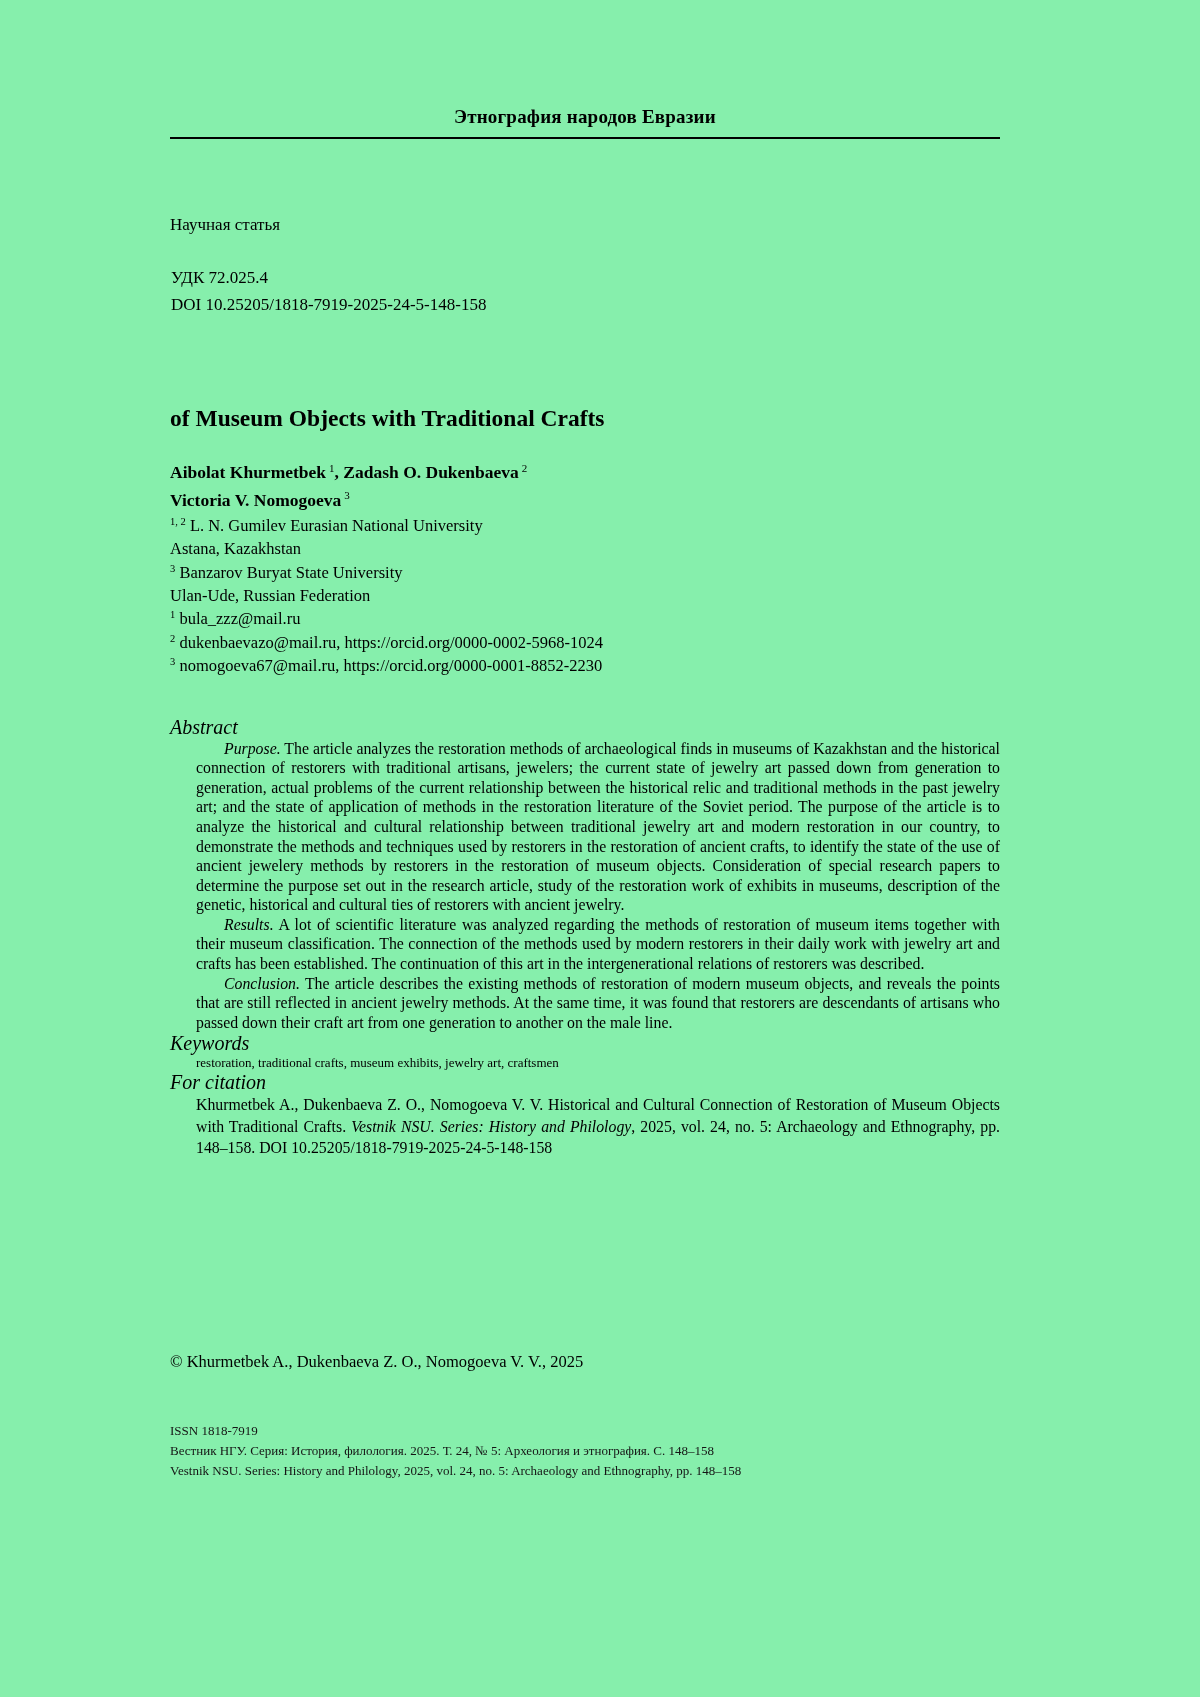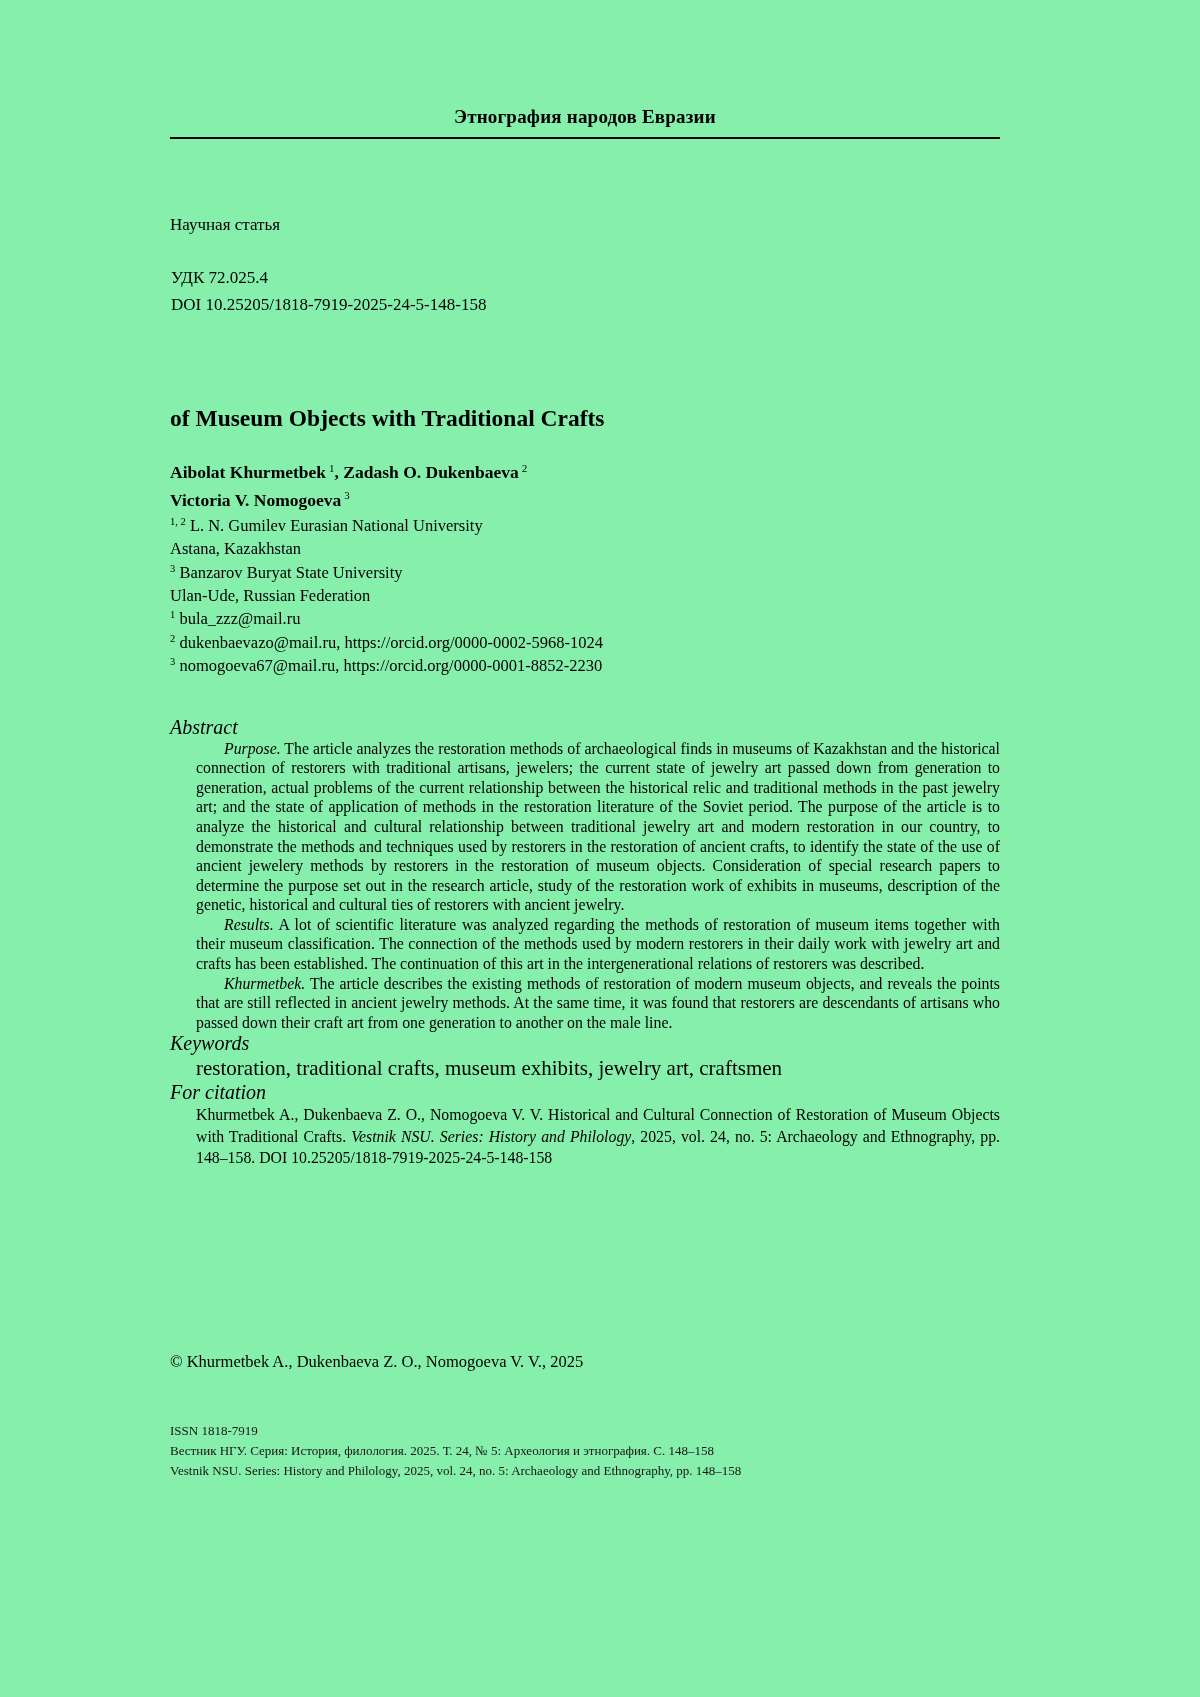--- a/index.html
+++ b/index.html
@@ -58,21 +58,21 @@
   .abs-par {
     font-size: 15.8px;
     line-height: 1.24;
     text-align: justify;
     margin: 0;
     padding-left: 26px;
     text-indent: 28px;
   }
   .abs-par .lead { font-style: italic; }
 
-  .kw-line { font-size: 21px; line-height: 1.24; margin: 0; padding-left: 26px; }
+  .kw-line { font-size: 13px; line-height: 1.24; margin: 0; padding-left: 26px; }
 
   .cit-par {
     font-size: 15.8px;
     line-height: 1.35;
     text-align: justify;
     margin: 0;
     padding-left: 26px;
   }
   .cit-par .journal { font-style: italic; }
 
@@ -126,21 +126,21 @@
       <p><sup>2</sup> <span>dukenbaevazo@mail.ru, https://orcid.org/0000-0002-5968-1024</span></p>
       <p><sup>3</sup> <span>nomogoeva67@mail.ru, https://orcid.org/0000-0001-8852-2230</span></p>
     </div>
 
     <p class="section-label abstract-label">Abstract</p>
 
     <p class="abs-par"><span class="lead">Purpose.</span> <span>The article analyzes the restoration methods of archaeological finds in museums of Kazakhstan and the historical connection of restorers with traditional artisans, jewelers; the current state of jewelry art passed down from generation to generation, actual problems of the current relationship between the historical relic and traditional methods in the past jewelry art; and the state of application of methods in the restoration literature of the Soviet period. The purpose of the article is to analyze the historical and cultural relationship between traditional jewelry art and modern restoration in our country, to demonstrate the methods and techniques used by restorers in the restoration of ancient crafts, to identify the state of the use of ancient jewelery methods by restorers in the restoration of museum objects. Consideration of special research papers to determine the purpose set out in the research article, study of the restoration work of exhibits in museums, description of the genetic, historical and cultural ties of restorers with ancient jewelry.</span></p>
 
     <p class="abs-par"><span class="lead">Results.</span> <span>A lot of scientific literature was analyzed regarding the methods of restoration of museum items together with their museum classification. The connection of the methods used by modern restorers in their daily work with jewelry art and crafts has been established. The continuation of this art in the intergenerational relations of restorers was described.</span></p>
 
-    <p class="abs-par"><span class="lead">Khurmetbek.</span> <span>The article describes the existing methods of restoration of modern museum objects, and reveals the points that are still reflected in ancient jewelry methods. At the same time, it was found that restorers are descendants of artisans who passed down their craft art from one generation to another on the male line.</span></p>
+    <p class="abs-par"><span class="lead">Conclusion.</span> <span>The article describes the existing methods of restoration of modern museum objects, and reveals the points that are still reflected in ancient jewelry methods. At the same time, it was found that restorers are descendants of artisans who passed down their craft art from one generation to another on the male line.</span></p>
 
     <p class="section-label">Keywords</p>
     <p class="kw-line">restoration, traditional crafts, museum exhibits, jewelry art, craftsmen</p>
 
     <p class="section-label">For citation</p>
     <p class="cit-par"><span>Khurmetbek A., Dukenbaeva Z. O., Nomogoeva V. V. Historical and Cultural Connection of Restoration of Museum Objects with Traditional Crafts. </span><span class="journal">Vestnik NSU. Series: History and Philology</span><span>, 2025, vol. 24, no. 5: Archaeology and Ethnography, pp. 148–158. DOI 10.25205/1818-7919-2025-24-5-148-158</span></p>
 
   </div>
 
   <p class="copyright">© Khurmetbek A., Dukenbaeva Z. O., Nomogoeva V. V., 2025</p>

